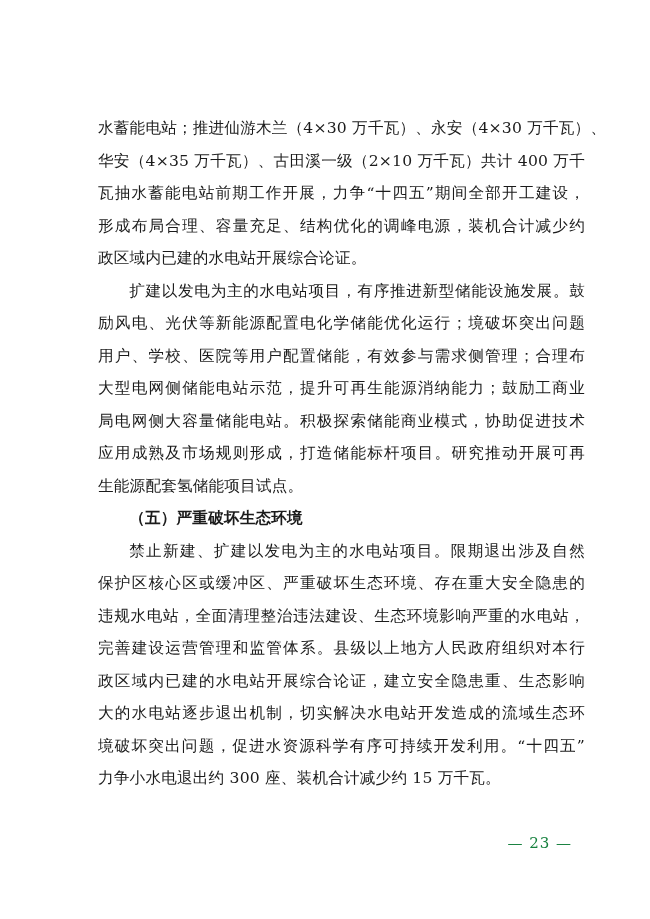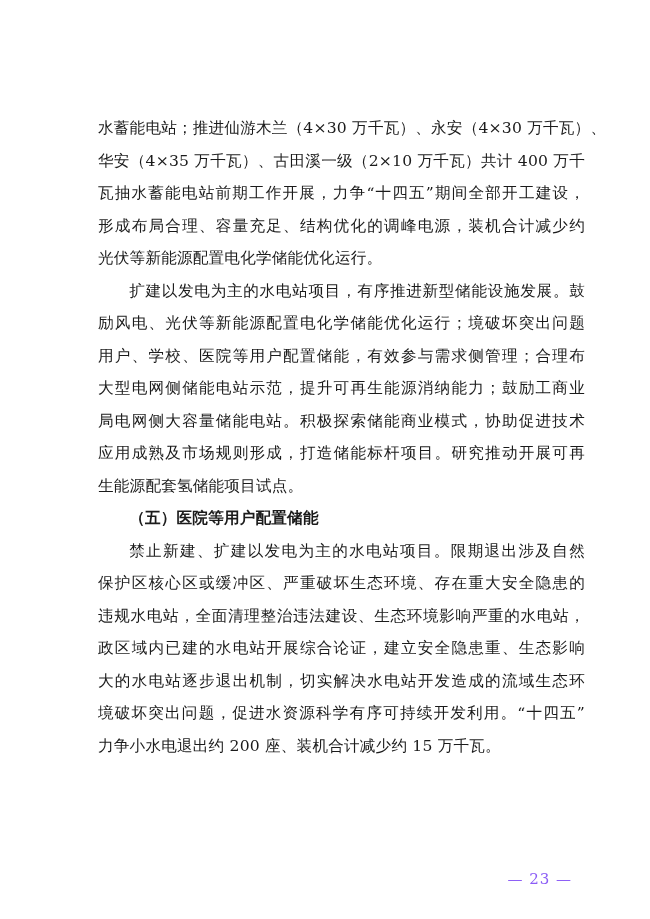--- a/index.html
+++ b/index.html
@@ -44,52 +44,52 @@
     font-weight: bold;
     text-align-last: left;
   }
   .page-number {
     position: absolute;
     top: 833px;
     right: 78px;
     font-size: 15px;
     line-height: 20px;
     letter-spacing: 1px;
-    color: #8b5cf6;
-    margin-top: 36px;
+    color: #15803d;
   }
 </style>
 </head>
 <body>
 
 <div class="page">
   <div class="text-block">
       <div class="paragraph body">
         <div class="line">水蓄能电站；推进仙游木兰（4×30 万千瓦）、永安（4×30 万千瓦）、</div>
         <div class="line">华安（4×35 万千瓦）、古田溪一级（2×10 万千瓦）共计 400 万千</div>
         <div class="line">瓦抽水蓄能电站前期工作开展，力争“十四五”期间全部开工建设，</div>
         <div class="line">形成布局合理、容量充足、结构优化的调峰电源，装机合计减少约</div>
-        <div class="line line-last">光伏等新能源配置电化学储能优化运行。</div>
+        <div class="line line-last">政区域内已建的水电站开展综合论证。</div>
       </div>
       <div class="paragraph body">
         <div class="line line-indent">扩建以发电为主的水电站项目，有序推进新型储能设施发展。鼓</div>
         <div class="line">励风电、光伏等新能源配置电化学储能优化运行；境破坏突出问题</div>
         <div class="line">用户、学校、医院等用户配置储能，有效参与需求侧管理；合理布</div>
         <div class="line">大型电网侧储能电站示范，提升可再生能源消纳能力；鼓励工商业</div>
         <div class="line">局电网侧大容量储能电站。积极探索储能商业模式，协助促进技术</div>
         <div class="line">应用成熟及市场规则形成，打造储能标杆项目。研究推动开展可再</div>
         <div class="line line-last">生能源配套氢储能项目试点。</div>
       </div>
       <div class="paragraph heading">
-        <div class="line line-last line-indent">（五）医院等用户配置储能</div>
+        <div class="line line-last line-indent">（五）严重破坏生态环境</div>
       </div>
       <div class="paragraph body">
         <div class="line line-indent">禁止新建、扩建以发电为主的水电站项目。限期退出涉及自然</div>
         <div class="line">保护区核心区或缓冲区、严重破坏生态环境、存在重大安全隐患的</div>
         <div class="line">违规水电站，全面清理整治违法建设、生态环境影响严重的水电站，</div>
+        <div class="line">完善建设运营管理和监管体系。县级以上地方人民政府组织对本行</div>
         <div class="line">政区域内已建的水电站开展综合论证，建立安全隐患重、生态影响</div>
         <div class="line">大的水电站逐步退出机制，切实解决水电站开发造成的流域生态环</div>
         <div class="line">境破坏突出问题，促进水资源科学有序可持续开发利用。“十四五”</div>
-        <div class="line line-last">力争小水电退出约 200 座、装机合计减少约 15 万千瓦。</div>
+        <div class="line line-last">力争小水电退出约 300 座、装机合计减少约 15 万千瓦。</div>
       </div>
     </div>
   <div class="page-number">— 23 —</div>
 </div>
 
 </body></html>

